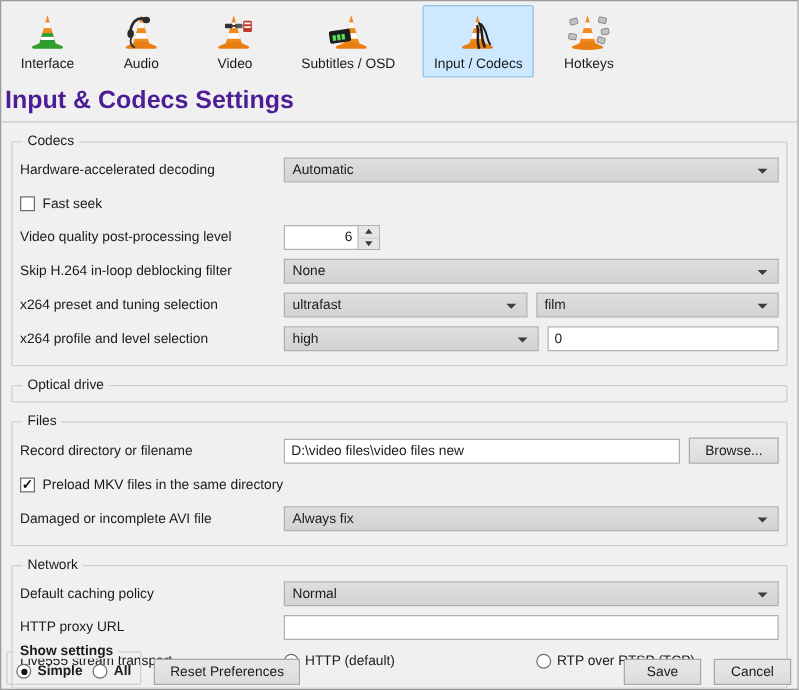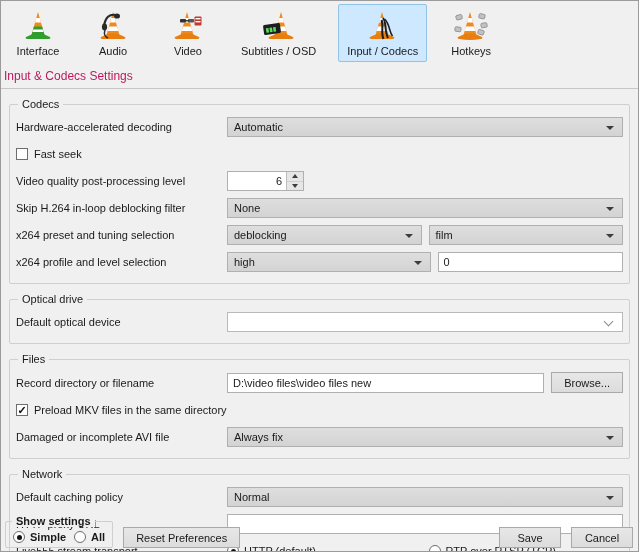--- a/index.html
+++ b/index.html
@@ -13,21 +13,21 @@
   .tb-item {
     display:flex; flex-direction:column; align-items:center; gap:3px;
     padding:5px 8px 4px; border:1px solid transparent; border-radius:2px; cursor:default;
     min-width:44px;
   }
   .tb-item.selected { background:#cde8ff; border-color:#8fc3e8; }
   .tb-label { white-space:nowrap; }
   .tb-icon { width:34px; height:32px; }
   
   .page-title-wrap { padding:7px 4px 5px 3px; border-bottom:1px solid #c6c6c6; }
-  .page-title { font-size:12px; color:#be185d; }
+  .page-title { font-size:20px; color:#4c1d95;font-weight:bold; }
   
   .content { padding:0 8px; }
   .groupbox { position:relative; border:1px solid #cfcfcf; border-radius:2px; margin-top:15px; padding:8px 0 4px; }
   .gb-title { position:absolute; top:-7px; left:8px; background:#f0f0f0; padding:0 4px; }
   .row { display:flex; align-items:center; margin:4px 6px 7px; min-height:20px; }
   .row .lbl { width:205px; flex-shrink:0; padding-right:6px; }
   .row .ctrl { flex:1; display:flex; align-items:center; gap:7px; }
   
   .combo {
     position:relative; flex:1; height:20px; box-sizing:border-box;
@@ -240,21 +240,21 @@
             <span>None</span>
             <span class="arrow"></span>
           </div>
         </div>
       </div>
 
       <div class="row">
         <span class="lbl">x264 preset and tuning selection</span>
         <div class="ctrl">
           <div class="combo">
-            <span>deblocking</span>
+            <span>ultrafast</span>
             <span class="arrow"></span>
           </div>
           <div class="combo">
             <span>film</span>
             <span class="arrow"></span>
           </div>
         </div>
       </div>
 
       <div class="row">
@@ -264,29 +264,20 @@
             <span>high</span>
             <span class="arrow"></span>
           </div>
           <input class="textinput" value="0" style="">
         </div>
       </div>
     </div>
 
     <div class="groupbox">
       <span class="gb-title">Optical drive</span>
-      <div class="row">
-        <span class="lbl">Default optical device</span>
-        <div class="ctrl">
-          <div class="combo editable">
-            <span></span>
-            <span class="chev"></span>
-          </div>
-        </div>
-      </div>
     </div>
 
     <div class="groupbox">
       <span class="gb-title">Files</span>
 
       <div class="row">
         <span class="lbl">Record directory or filename</span>
         <div class="ctrl">
           <input class="textinput" value="D:\video files\video files new" style="">
           <button class="btn">Browse...</button>

